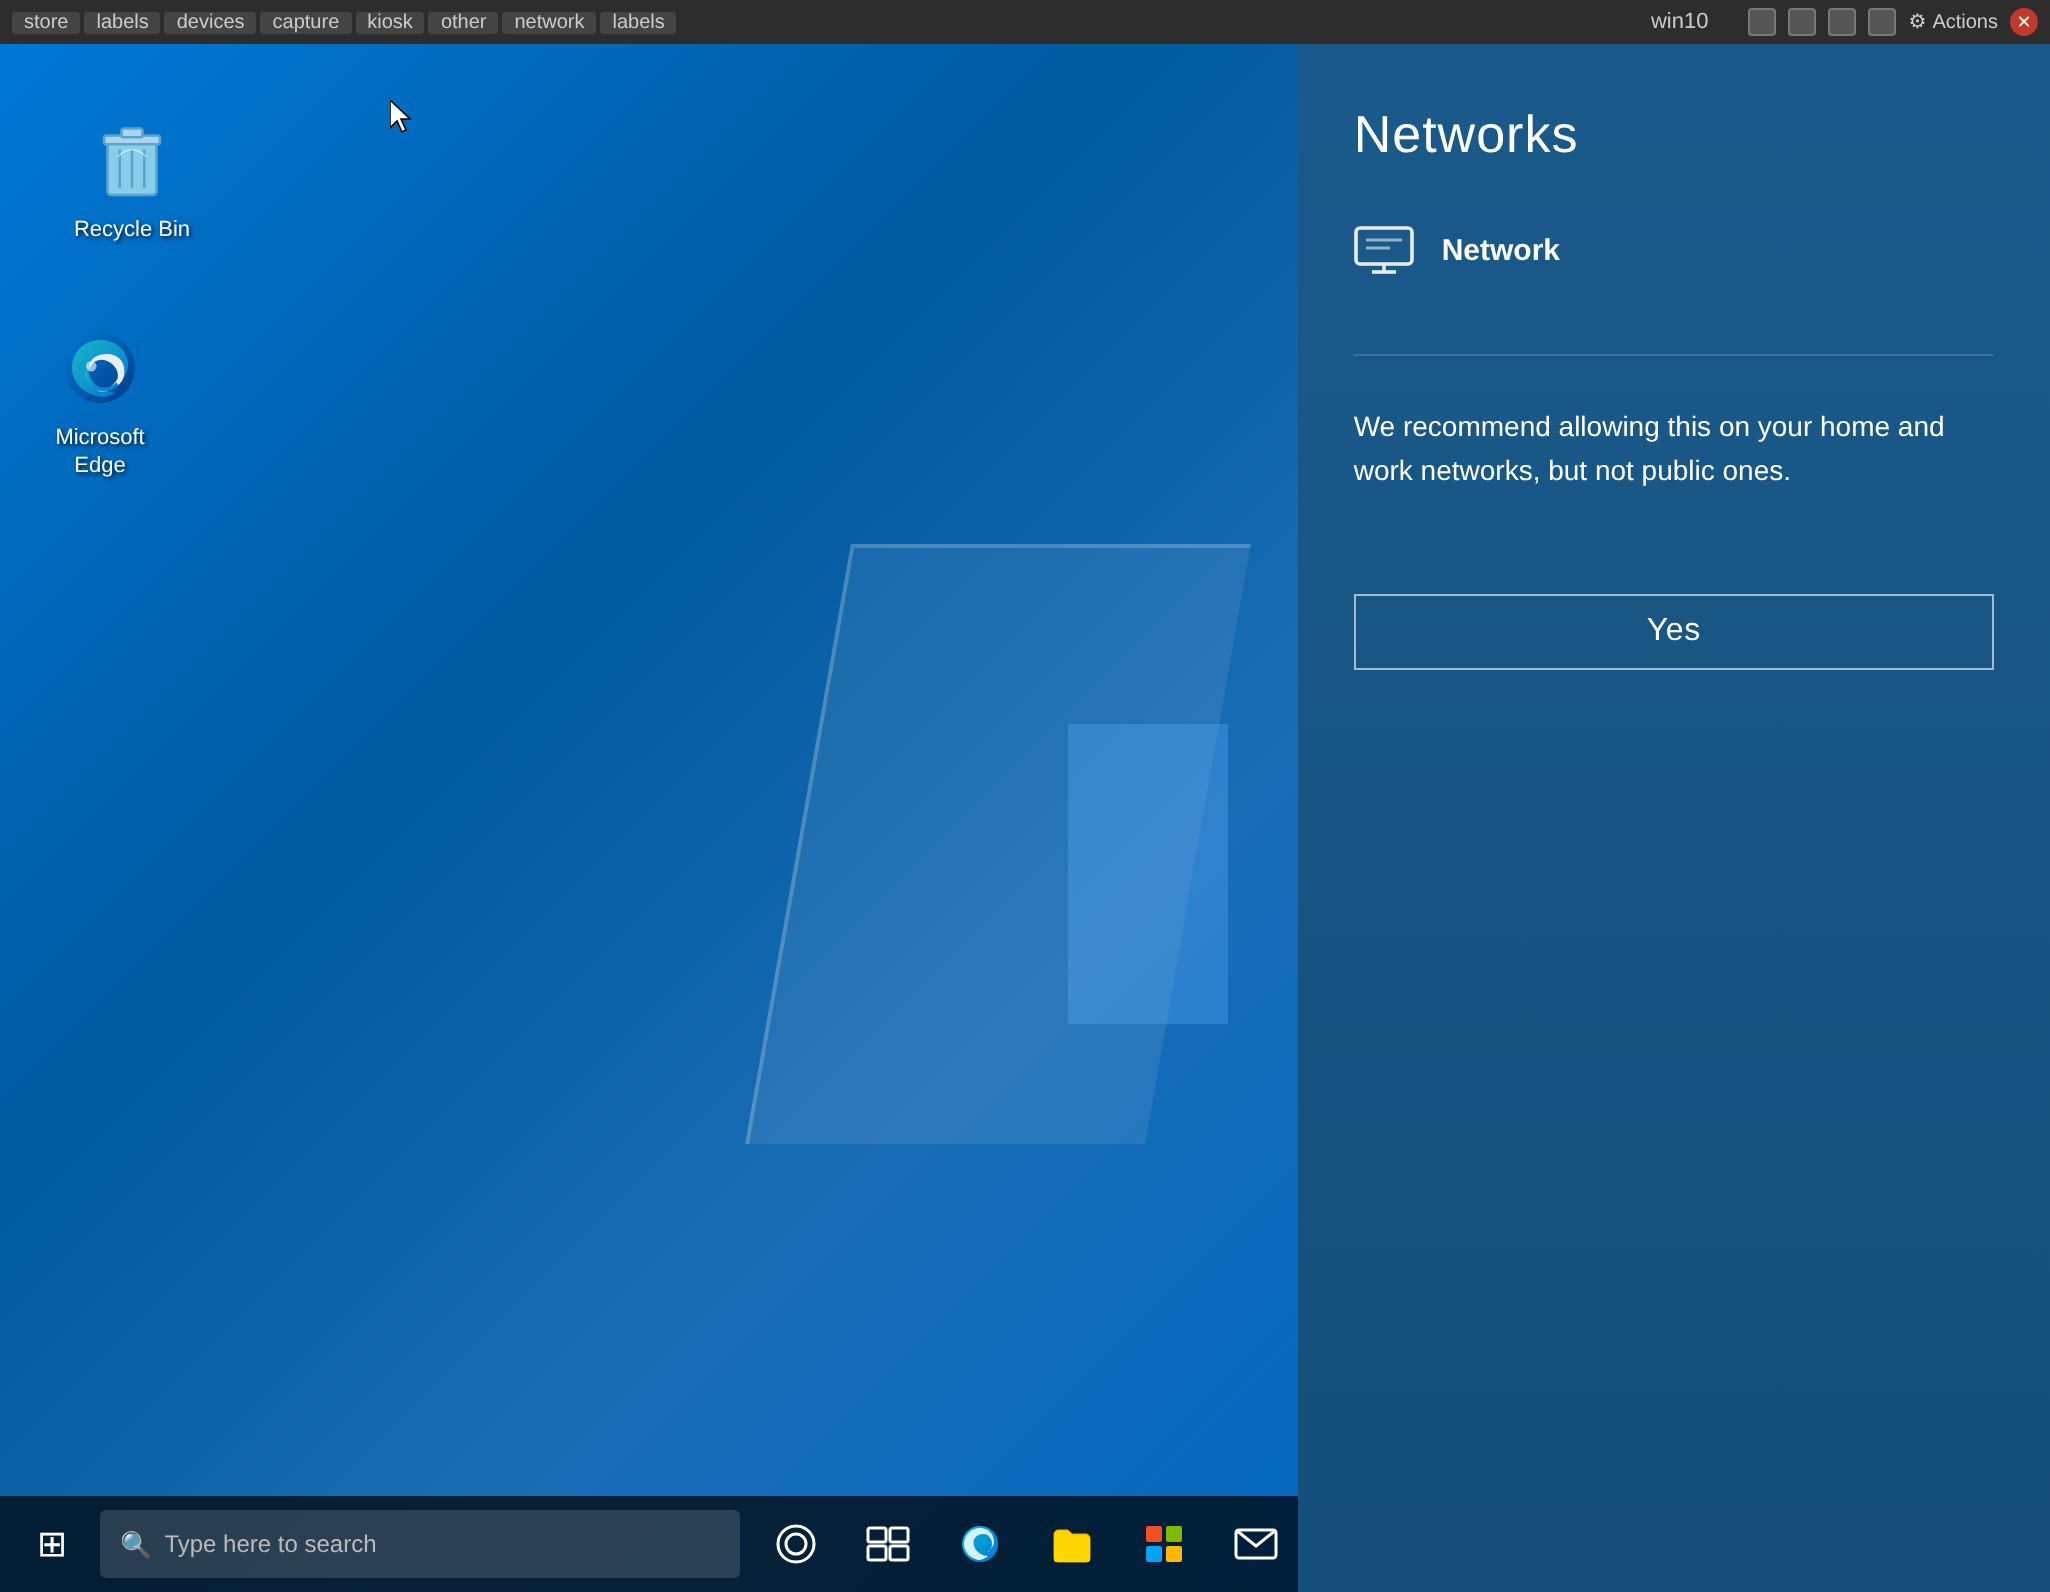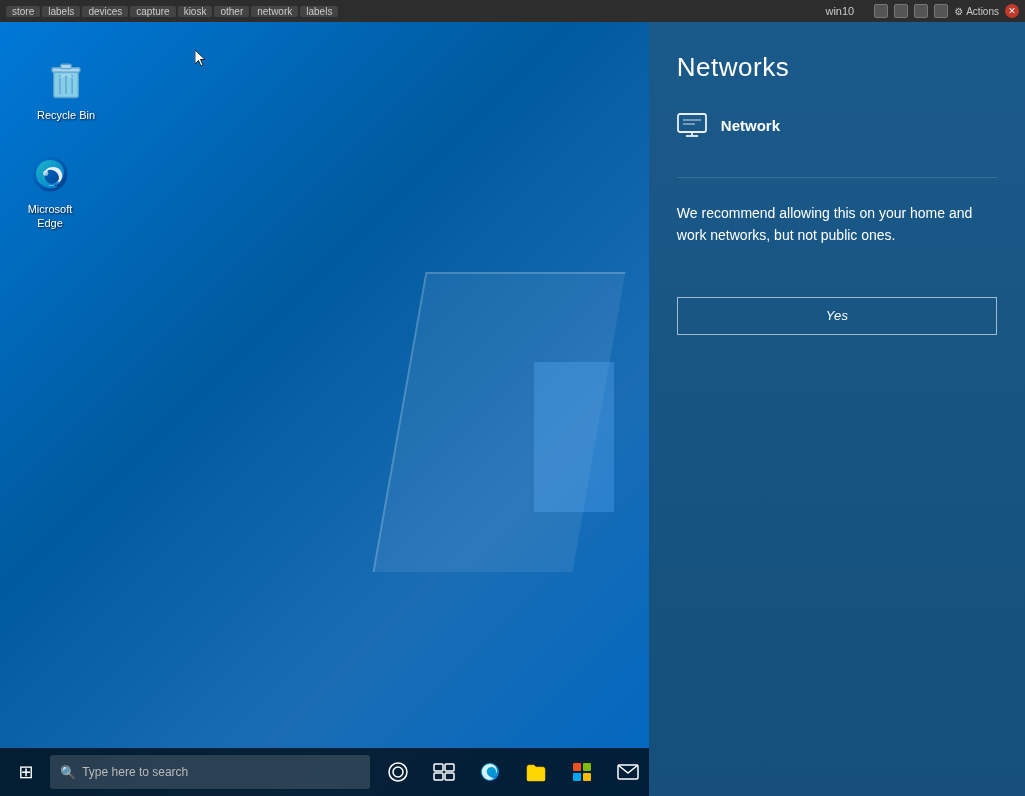--- a/index.html
+++ b/index.html
@@ -141,21 +141,21 @@
     }
 
     
     .recycle-bin-icon {
       top: 30px;
       left: 26px;
     }
 
     
     .edge-icon {
-      top: 124px;
+      top: 134px;
       left: 10px;
     }
 
     
     .cursor {
       position: absolute;
       top: 28px;
       left: 195px;
       width: 12px;
       height: 18px;
@@ -277,25 +277,24 @@
       display: flex;
       gap: 16px;
       margin-top: 10px;
     }
     .net-btn {
       flex: 1;
       height: 38px;
       border: 1px solid rgba(255,255,255,0.6);
       background: transparent;
       color: white;
-      font-size: 13px;
+      font-size: 16px;
       cursor: pointer;
       font-family: 'Segoe UI', sans-serif;
       letter-spacing: 0.3px;
-      font-style: italic;
     }
 
     
     .recycle-svg { width: 42px; height: 42px; }
     .edge-svg { width: 42px; height: 42px; }
   </style>
 </head>
 <body>
 
 <div class="title-bar">

